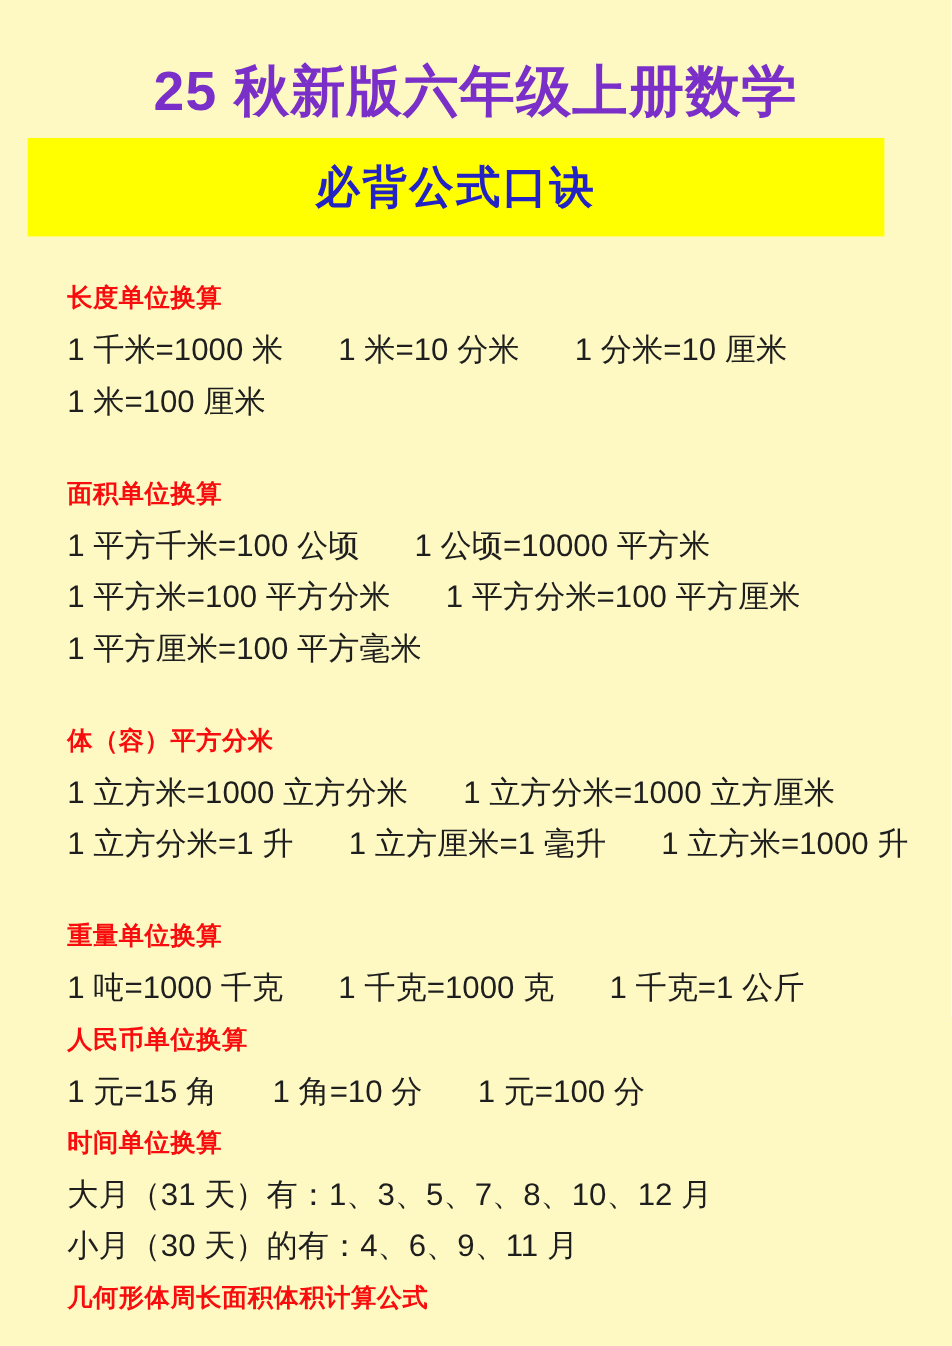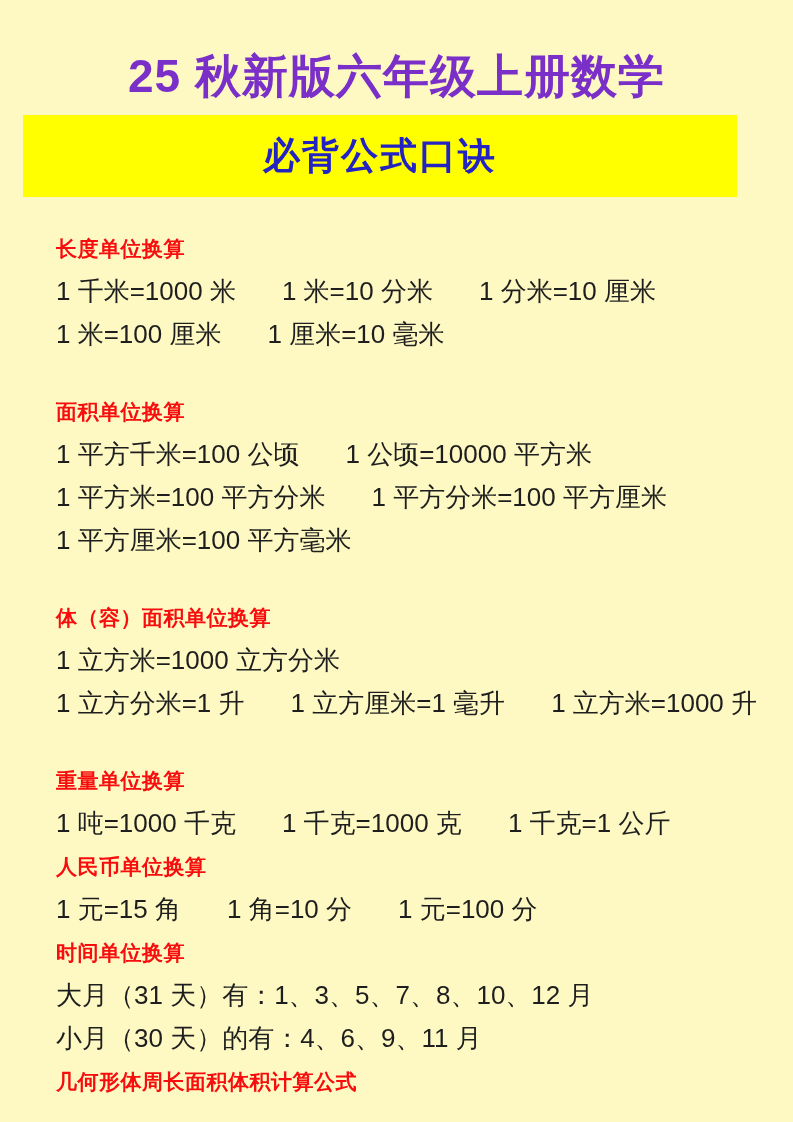--- a/index.html
+++ b/index.html
@@ -76,41 +76,41 @@
   <main class="content">
       <section class="section">
         <h2 class="section-heading">长度单位换算</h2>
         <div class="formula-line">
           <span class="formula">1 千米=1000 米</span>
           <span class="formula">1 米=10 分米</span>
           <span class="formula">1 分米=10 厘米</span>
         </div>
         <div class="formula-line">
           <span class="formula">1 米=100 厘米</span>
-          <span class="formula">1 厘米=10 毫米</span>
         </div>
       </section>
       <section class="section gap-large">
         <h2 class="section-heading">面积单位换算</h2>
         <div class="formula-line">
           <span class="formula">1 平方千米=100 公顷</span>
           <span class="formula">1 公顷=10000 平方米</span>
         </div>
         <div class="formula-line">
           <span class="formula">1 平方米=100 平方分米</span>
           <span class="formula">1 平方分米=100 平方厘米</span>
         </div>
         <div class="formula-line">
           <span class="formula">1 平方厘米=100 平方毫米</span>
         </div>
       </section>
       <section class="section gap-large">
-        <h2 class="section-heading">体（容）面积单位换算</h2>
+        <h2 class="section-heading">体（容）平方分米</h2>
         <div class="formula-line">
           <span class="formula">1 立方米=1000 立方分米</span>
+          <span class="formula">1 立方分米=1000 立方厘米</span>
         </div>
         <div class="formula-line">
           <span class="formula">1 立方分米=1 升</span>
           <span class="formula">1 立方厘米=1 毫升</span>
           <span class="formula">1 立方米=1000 升</span>
         </div>
       </section>
       <section class="section gap-large">
         <h2 class="section-heading">重量单位换算</h2>
         <div class="formula-line">

